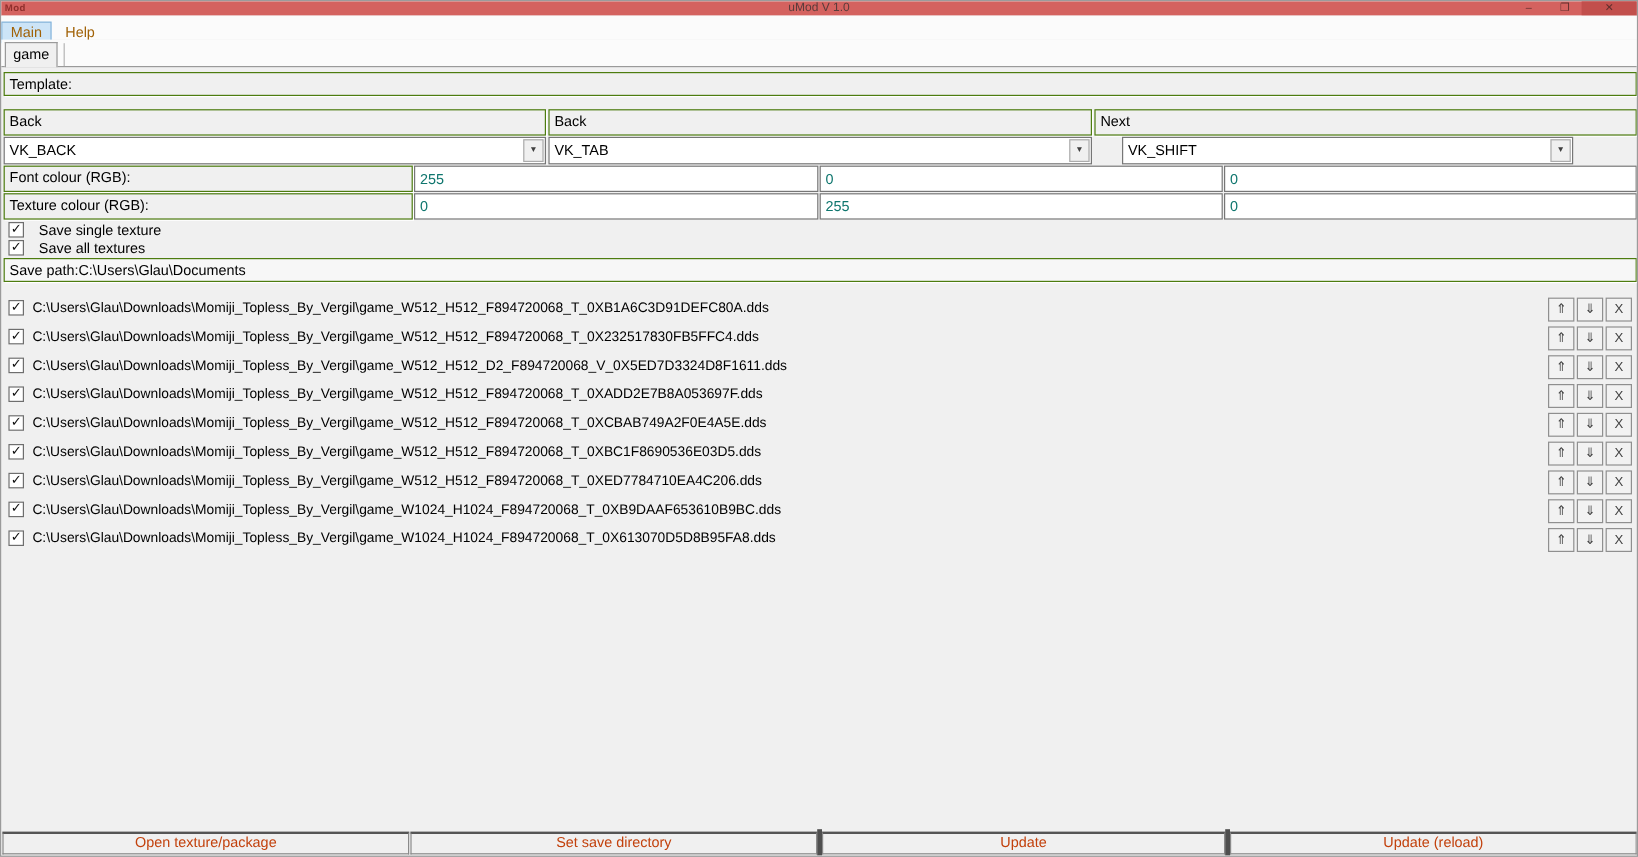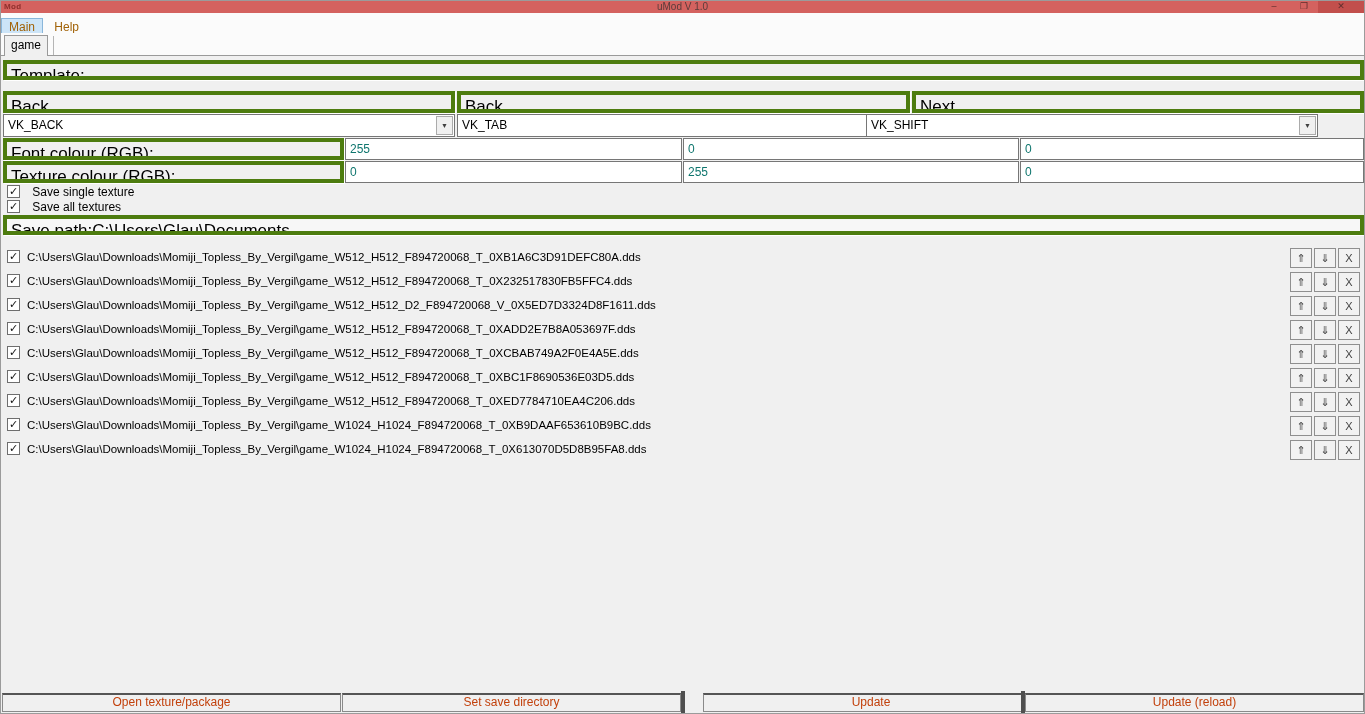--- a/index.html
+++ b/index.html
@@ -18,21 +18,21 @@
   .tb-close{right:0;width:46px;background:var(--titlebar-close,#c24f4c);}
   
   .menubar{position:absolute;top:12px;left:0;right:0;height:20px;background:#fbfbfb;font-size:12px;}
   .menu-item{display:inline-block;height:16px;line-height:16px;padding:1px 8px;margin-top:5px;color:#a16207;}
   .menu-item.sel{background:#cce4f7;border:1px solid #89b6da;padding:0 7px;}
   
   .tabstrip{position:absolute;top:32px;left:0;right:0;height:23px;background:#fbfbfb;border-bottom:1px solid #9a9a9a;box-sizing:border-box;}
   .tab{position:absolute;left:3px;top:2px;width:44px;height:21px;background:#f0f0f0;border:1px solid #9a9a9a;border-bottom:none;box-sizing:border-box;font-size:12px;text-align:center;line-height:19px;}
   .tab-edge{position:absolute;left:52px;top:3px;width:1px;height:19px;background:#b5b5b5;}
   
-  .sunken{position:absolute;background:#f0f0f0;border:4px solid #4d7c0f;box-shadow:1px 1px 0 #ffffff;box-sizing:border-box;font-size:17px;padding:2px 4px;color:#000;white-space:nowrap;overflow:hidden;}
+  .sunken{position:absolute;background:#f0f0f0;border:1px solid #4d7c0f;box-shadow:1px 1px 0 #ffffff;box-sizing:border-box;font-size:12px;padding:2px 4px;color:#000;white-space:nowrap;overflow:hidden;}
   
   .combo{position:absolute;top:113px;height:23px;background:#fff;border:1px solid #767676;box-sizing:border-box;font-size:12px;}
   .combo-txt{position:absolute;left:4px;top:3px;}
   .combo-btn{position:absolute;right:1px;top:1px;width:17px;height:19px;background:#f0f0f0;border:1px solid #ababab;box-sizing:border-box;text-align:center;font-size:7px;line-height:17px;color:#404040;}
   
   .cell{position:absolute;height:22px;background:#fff;border:1px solid #767676;box-sizing:border-box;font-size:12px;padding:0 4px;font-family:inherit;color:#0f766e;}
   
   .chkrow{position:absolute;left:6px;height:14px;font-size:12px;white-space:nowrap;}
   .chk{display:inline-block;width:13px;height:13px;background:#fff;border:1px solid #6e6e6e;box-sizing:border-box;font-size:11px;line-height:11px;text-align:center;font-weight:bold;color:#111;vertical-align:top;}
   .chklabel{margin-left:9px;vertical-align:top;line-height:14px;display:inline-block;}
@@ -78,21 +78,21 @@
   <div class="sunken" style="left:911px;top:90px;width:452px;height:22px;">Next</div>
 
   <div class="combo" style="left:2px;width:452px;">
     <span class="combo-txt">VK_BACK</span>
     <span class="combo-btn">▼</span>
   </div>
   <div class="combo" style="left:456px;width:453px;">
     <span class="combo-txt">VK_TAB</span>
     <span class="combo-btn">▼</span>
   </div>
-  <div class="combo" style="left:865px;width:452px;padding-left:32px;">
+  <div class="combo" style="left:934px;width:376px;padding-left:32px;">
     <span class="combo-txt">VK_SHIFT</span>
     <span class="combo-btn">▼</span>
   </div>
 
   <div class="sunken" style="left:2px;top:137px;width:341px;height:22px;">Font colour (RGB):</div>
   <input class="cell" style="left: 344px; top: 137px; width: 337px;" value="255">
   <input class="cell" style="left: 682px; top: 137px; width: 336px;" value="0">
   <input class="cell" style="left: 1019px; top: 137px; width: 344px;" value="0">
 
   <div class="sunken" style="left:2px;top:160px;width:341px;height:22px;">Texture colour (RGB):</div>
@@ -200,18 +200,18 @@
         <span class="rowbtn">⇓</span>
         <span class="rowbtn">X</span>
       </span>
     </div>
   </div>
 
   <div class="bottombar">
     <div class="bbtn" style="left:1px;width:339px;">Open texture/package</div>
     <div class="bbtn" style="left:341px;width:339px;">Set save directory</div>
     <div class="sash" style="left:680px;"></div>
-    <div class="bbtn" style="left:684px;width:336px;margin-left:18px;">Update</div>
+    <div class="bbtn" style="left:684px;width:336px;">Update</div>
     <div class="sash" style="left:1020px;"></div>
     <div class="bbtn" style="left:1024px;width:339px;">Update (reload)</div>
   </div>
 
 </div>
 
 </body></html>

